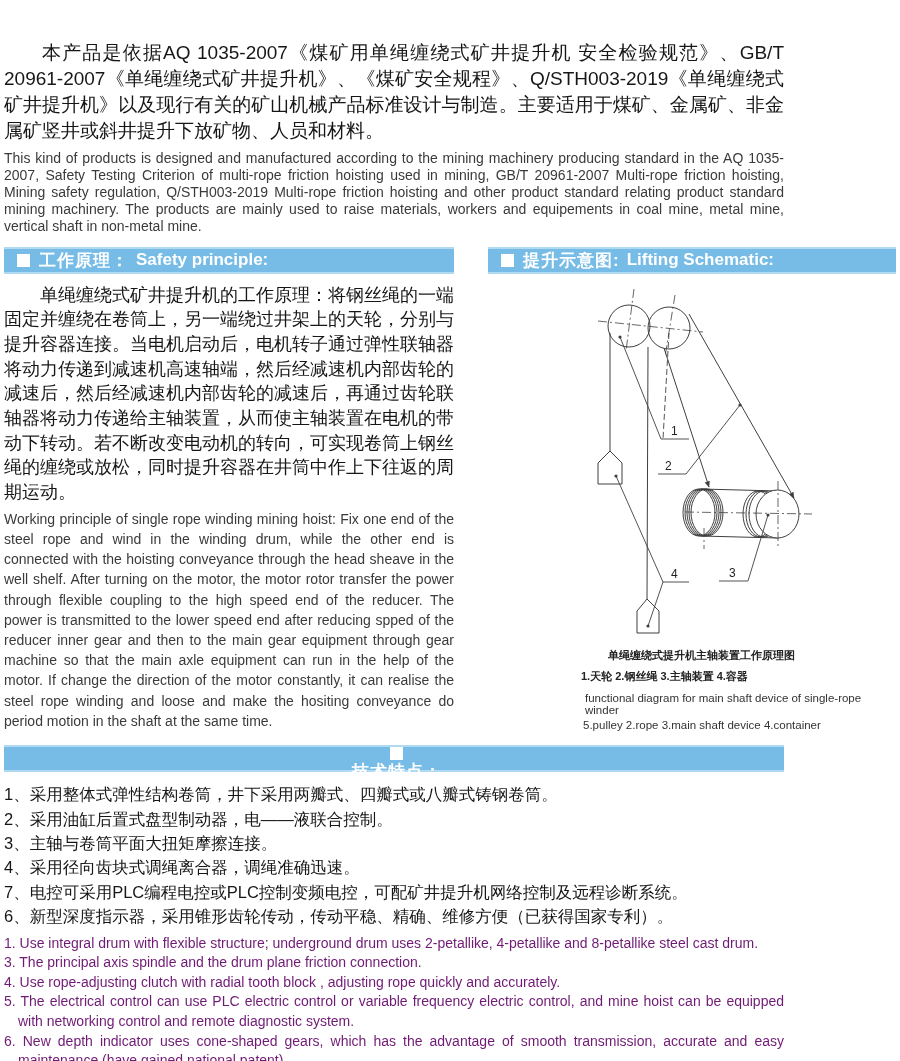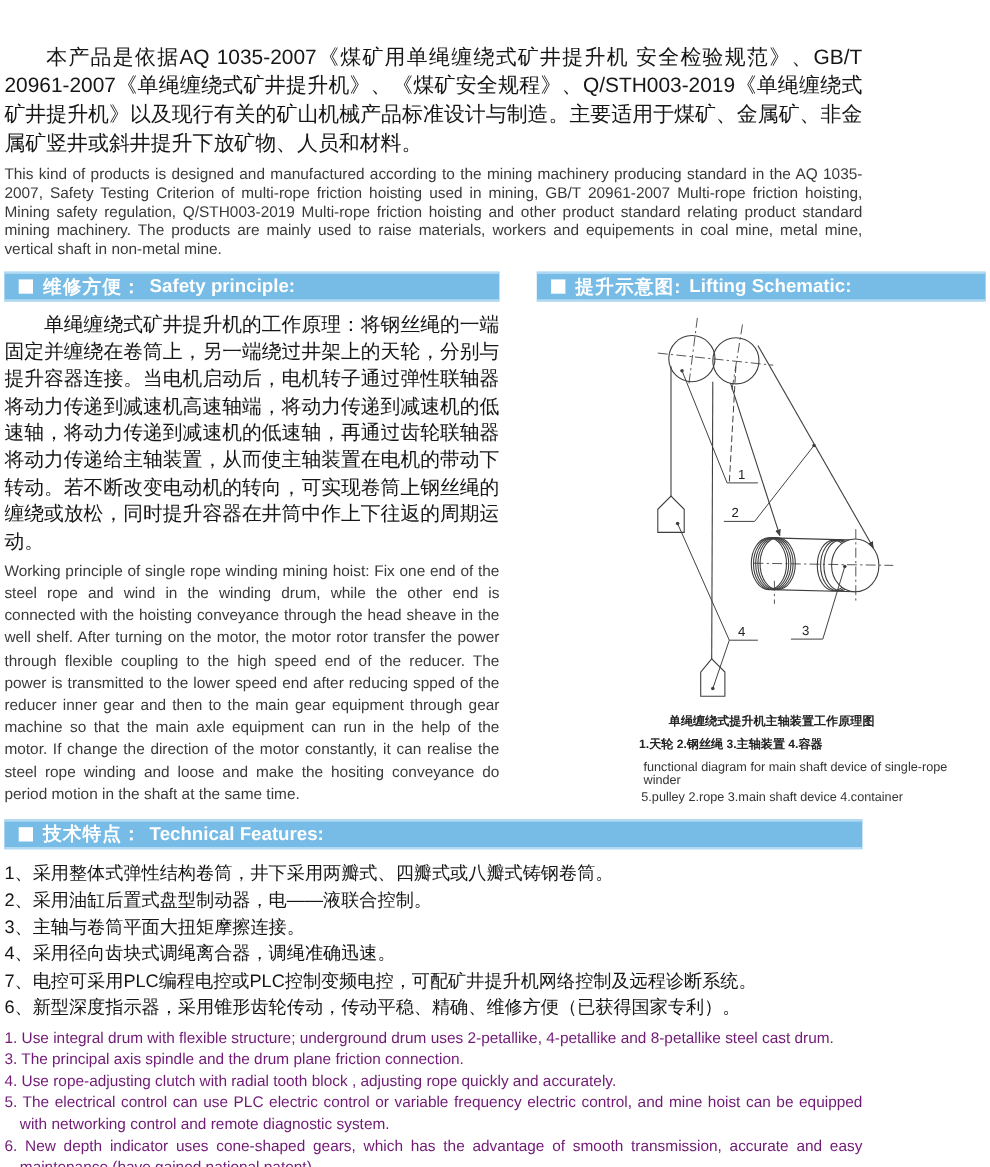--- a/index.html
+++ b/index.html
@@ -14,21 +14,21 @@
   .columns{display:flex;gap:34px;margin-top:12px;}
   .col-left{flex:0 0 450px;width:450px;}
   .col-right{flex:0 0 408px;width:408px;}
 
   .bar{box-sizing:border-box;height:27px;background:#76BCE6;
        border-top:2px solid #B0D9F2;border-bottom:2px solid #B0D9F2;
        display:flex;align-items:center;padding-left:13px;color:#fff;
        font-weight:bold;font-size:17px;white-space:nowrap;}
   .bar .sq{width:13px;height:13px;background:#fff;margin-right:9px;flex:0 0 13px;}
   .bar .zh{margin-right:7px;letter-spacing:1px;}
-  .bar.full{margin-top:14px;}
+  .bar.full{margin-top:14px;flex-direction:column;}
 
   .cn-body{margin:9px 0 0;font-size:18px;line-height:24.7px;text-indent:2em;
            text-align:justify;color:#161616;}
   .en-body{margin:4px 0 0;font-size:14px;line-height:20.2px;text-align:justify;color:#3a3a3a;}
 
   .diagram{display:block;margin-top:7px;}
   .cap-zh-title{font-size:11px;font-weight:bold;color:#222;margin:1px 0 0 120px;}
   .cap-zh-legend{font-size:11px;font-weight:bold;color:#222;margin:6px 0 0 93px;}
   .cap-en-title{font-size:11.5px;color:#333;margin:8px 0 0 97px;}
   .cap-en-legend{font-size:11.5px;color:#333;margin:3px 0 0 95px;}
@@ -45,24 +45,24 @@
 <div class="page">
 
   <p class="intro-zh">本产品是依据AQ 1035-2007《煤矿用单绳缠绕式矿井提升机 安全检验规范》、GB/T 20961-2007《单绳缠绕式矿井提升机》、《煤矿安全规程》、Q/STH003-2019《单绳缠绕式矿井提升机》以及现行有关的矿山机械产品标准设计与制造。主要适用于煤矿、金属矿、非金属矿竖井或斜井提升下放矿物、人员和材料。</p>
   <p class="intro-en">This kind of products is designed and manufactured according to the mining machinery producing standard in the AQ 1035-2007, Safety Testing Criterion of multi-rope friction hoisting used in mining, GB/T 20961-2007 Multi-rope friction hoisting, Mining safety regulation, Q/STH003-2019 Multi-rope friction hoisting and other product standard relating product standard mining machinery. The products are mainly used to raise materials, workers and equipements in coal mine, metal mine, vertical shaft in non-metal mine.</p>
 
   <div class="columns">
 
     <div class="col-left">
       <div class="bar">
         <span class="sq"></span>
-        <span class="zh">维修方便：</span>
+        <span class="zh">工作原理：</span>
         <span class="en">Safety principle:</span>
       </div>
-      <p class="cn-body">单绳缠绕式矿井提升机的工作原理：将钢丝绳的一端固定并缠绕在卷筒上，另一端绕过井架上的天轮，分别与提升容器连接。当电机启动后，电机转子通过弹性联轴器将动力传递到减速机高速轴端，将动力传递到减速机的低速轴，将动力传递到减速机的低速轴，再通过齿轮联轴器将动力传递给主轴装置，从而使主轴装置在电机的带动下转动。若不断改变电动机的转向，可实现卷筒上钢丝绳的缠绕或放松，同时提升容器在井筒中作上下往返的周期运动。</p>
+      <p class="cn-body">单绳缠绕式矿井提升机的工作原理：将钢丝绳的一端固定并缠绕在卷筒上，另一端绕过井架上的天轮，分别与提升容器连接。当电机启动后，电机转子通过弹性联轴器将动力传递到减速机高速轴端，然后经减速机内部齿轮的减速后，然后经减速机内部齿轮的减速后，再通过齿轮联轴器将动力传递给主轴装置，从而使主轴装置在电机的带动下转动。若不断改变电动机的转向，可实现卷筒上钢丝绳的缠绕或放松，同时提升容器在井筒中作上下往返的周期运动。</p>
       <p class="en-body">Working principle of single rope winding mining hoist: Fix one end of the steel rope and wind in the winding drum, while the other end is connected with the hoisting conveyance through the head sheave in the well shelf. After turning on the motor, the motor rotor transfer the power through flexible coupling to the high speed end of the reducer. The power is transmitted to the lower speed end after reducing spped of the reducer inner gear and then to the main gear equipment through gear machine so that the main axle equipment can run in the help of the motor. If change the direction of the motor constantly, it can realise the steel rope winding and loose and make the hositing conveyance do period motion in the shaft at the same time.</p>
     </div>
 
     <div class="col-right">
       <div class="bar">
         <span class="sq"></span>
         <span class="zh">提升示意图:</span>
         <span class="en">Lifting Schematic:</span>
       </div>
 

